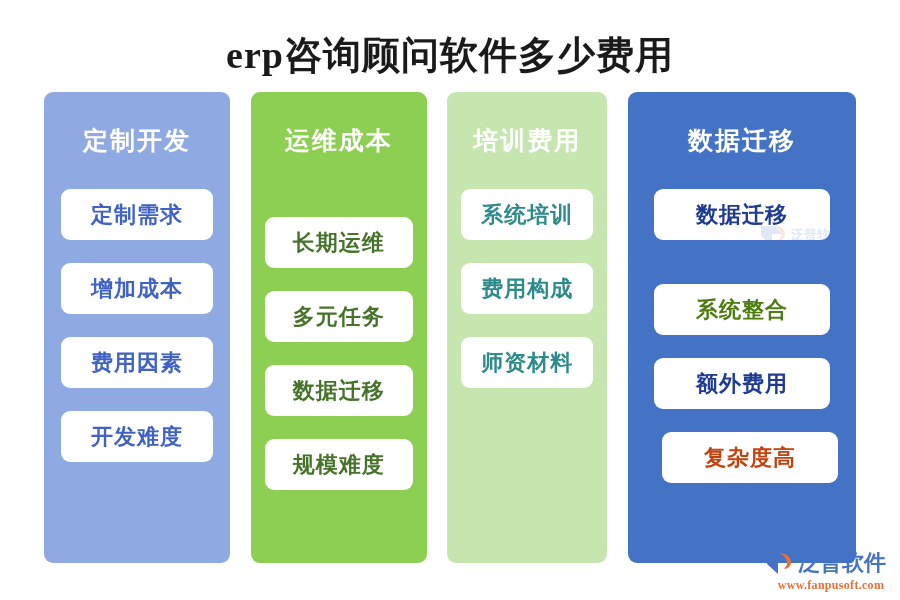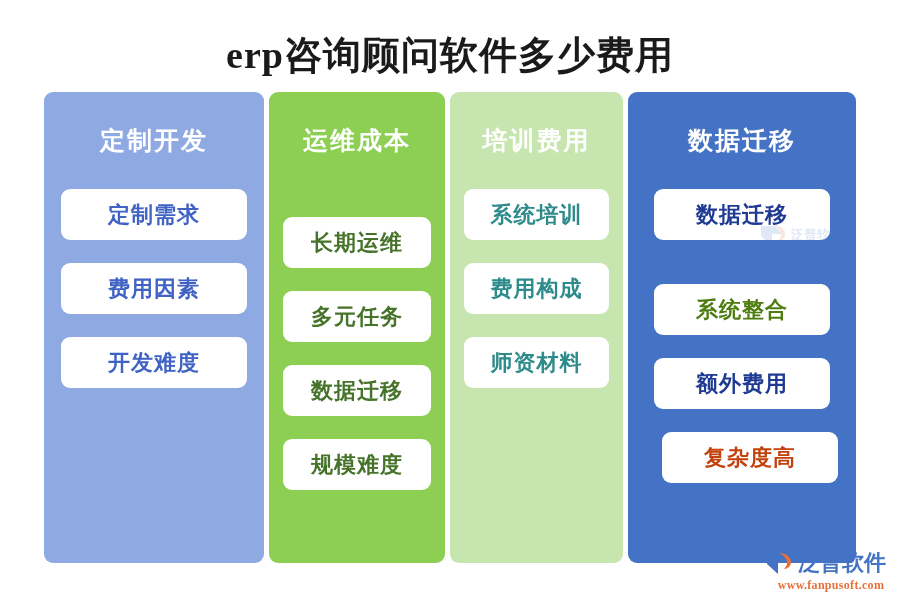--- a/index.html
+++ b/index.html
@@ -92,23 +92,23 @@
     align-items: center;
     justify-content: center;
     font-family: "Liberation Serif", "DejaVu Serif", serif;
     font-size: 22px;
     font-weight: 700;
     letter-spacing: 1px;
     box-sizing: border-box;
   }
 
   
-  .col-1 { width: 220px; }
+  .col-1 { width: 186px; }
   .col-2 { width: 176px; gap: 28px; }
-  .col-3 { width: 173px; }
+  .col-3 { width: 160px; }
   .col-4 { width: 228px; }
 
   .col-2 .col-items,
   .col-3 .col-items { padding-left: 14px; padding-right: 14px; border-radius: 6px; }
   .col-4 .col-items { padding-left: 26px; padding-right: 26px; }
 
   
   .watermark {
     position: absolute;
     left: 760px;
@@ -175,20 +175,21 @@
 <div class="canvas" style="background: rgb(255, 255, 255);">
 
   <div class="page-title" style="color: rgb(26, 26, 26);">erp咨询顾问软件多少费用</div>
 
   <div class="columns">
 
     <div class="column col-1" style="background: rgb(143, 169, 227);">
       <div class="col-header" style="color: rgb(255, 255, 255);">定制开发</div>
       <div class="col-items">
         <div class="item-card" style="color: rgb(63, 98, 196);">定制需求</div>
+        <div class="item-card" style="color: rgb(63, 98, 196);">增加成本</div>
         <div class="item-card" style="color: rgb(63, 98, 196);">费用因素</div>
         <div class="item-card" style="color: rgb(63, 98, 196);">开发难度</div>
       </div>
     </div>
 
     <div class="column col-2" style="background: rgb(140, 207, 82);">
       <div class="col-header" style="color: rgb(255, 255, 255);">运维成本</div>
       <div class="col-items">
         <div class="item-card" style="color: rgb(70, 115, 42);">长期运维</div>
         <div class="item-card" style="color: rgb(70, 115, 42);">多元任务</div>

